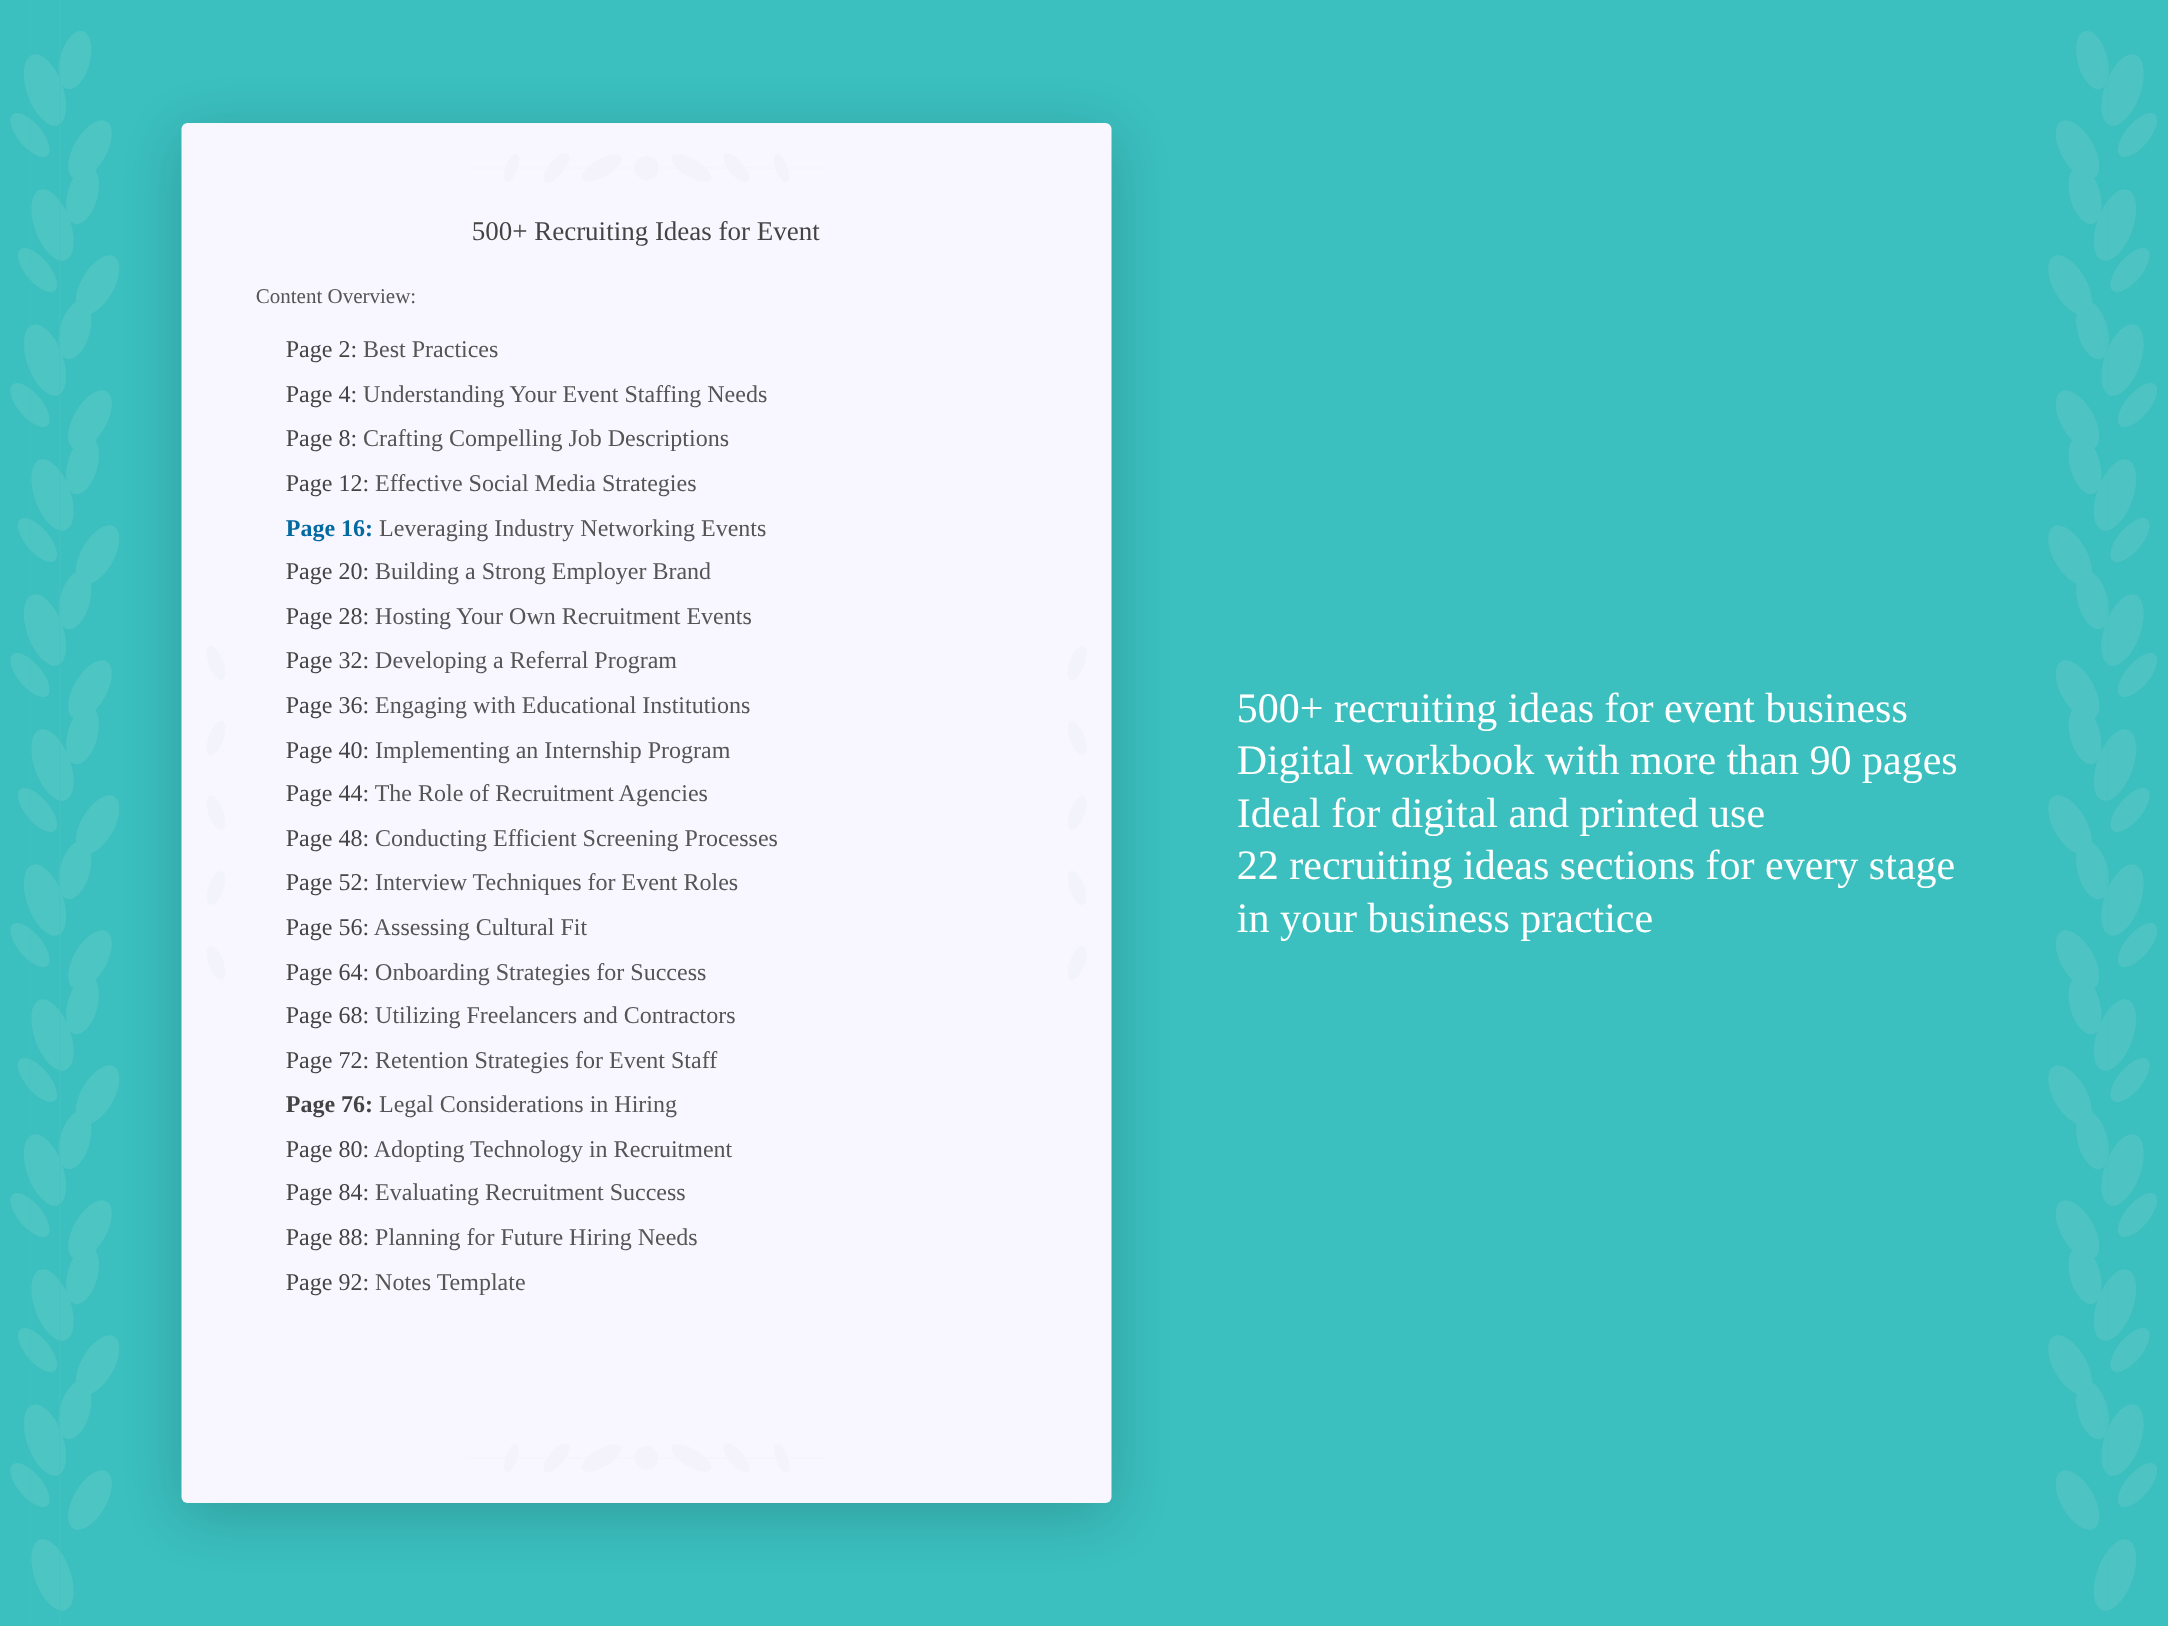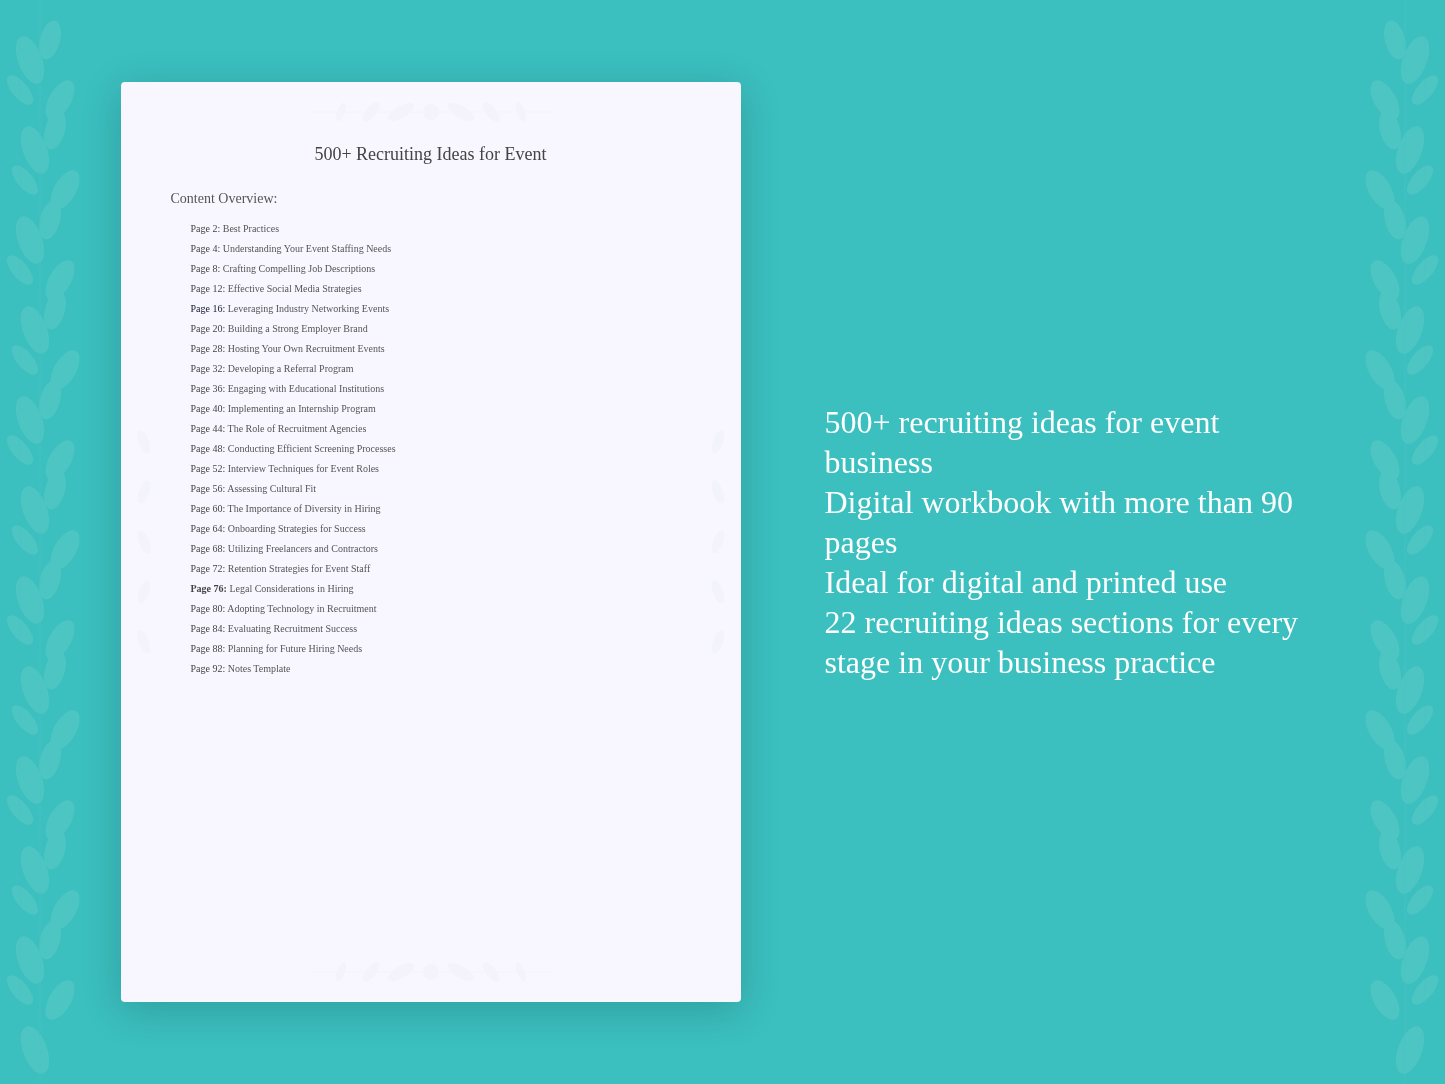--- a/index.html
+++ b/index.html
@@ -109,39 +109,39 @@
 
     .doc-section-title {
       font-size: 14px;
       color: #555;
       margin-bottom: 12px;
       font-family: 'Georgia', serif;
       font-weight: 400;
     }
 
     .toc-item {
-      font-size: 10px;
+      font-size: 16px;
       color: #555;
       line-height: 1.6;
       padding: 2px 0;
       margin-left: 20px;
       font-family: 'Georgia', serif;
     }
 
     
     .right-content {
       flex: 1;
       display: flex;
       flex-direction: column;
       gap: 30px;
       max-width: 500px;
     }
 
     .feature-text {
-      font-size: 32px;
+      font-size: 28px;
       color: #ffffff;
       font-family: 'Georgia', serif;
       line-height: 1.25;
       font-weight: 400;
     }
   </style>
 </head>
 <body>
 
 <div class="bg-decoration">
@@ -305,31 +305,30 @@
 
     <div class="doc-title">500+ Recruiting Ideas for Event</div>
 
     <div class="doc-section-title">Content Overview:</div>
 
     <div id="toc-container">
     <div class="toc-item"><span style="font-weight:500;color:#444;">Page  2:</span>  <span style="color:#555;">Best Practices</span></div>
         <div class="toc-item"><span style="font-weight:500;color:#444;">Page  4:</span>  <span style="color:#555;">Understanding Your Event Staffing Needs</span></div>
         <div class="toc-item"><span style="font-weight:500;color:#444;">Page  8:</span>  <span style="color:#555;">Crafting Compelling Job Descriptions</span></div>
         <div class="toc-item"><span style="font-weight:500;color:#444;">Page 12:</span>  <span style="color:#555;">Effective Social Media Strategies</span></div>
-        <div class="toc-item"><span style="font-weight:400;color:#0f172a;">Page 16:</span>  <span style="color:#555;">Leveraging Industry Networking Events</span></div>
+        <div class="toc-item"><span style="font-weight:700;color:#0369a1;">Page 16:</span>  <span style="color:#555;">Leveraging Industry Networking Events</span></div>
         <div class="toc-item"><span style="font-weight:500;color:#444;">Page 20:</span>  <span style="color:#555;">Building a Strong Employer Brand</span></div>
         <div class="toc-item"><span style="font-weight:500;color:#444;">Page 28:</span>  <span style="color:#555;">Hosting Your Own Recruitment Events</span></div>
         <div class="toc-item"><span style="font-weight:500;color:#444;">Page 32:</span>  <span style="color:#555;">Developing a Referral Program</span></div>
         <div class="toc-item"><span style="font-weight:500;color:#444;">Page 36:</span>  <span style="color:#555;">Engaging with Educational Institutions</span></div>
         <div class="toc-item"><span style="font-weight:500;color:#444;">Page 40:</span>  <span style="color:#555;">Implementing an Internship Program</span></div>
         <div class="toc-item"><span style="font-weight:500;color:#444;">Page 44:</span>  <span style="color:#555;">The Role of Recruitment Agencies</span></div>
         <div class="toc-item"><span style="font-weight:500;color:#444;">Page 48:</span>  <span style="color:#555;">Conducting Efficient Screening Processes</span></div>
         <div class="toc-item"><span style="font-weight:500;color:#444;">Page 52:</span>  <span style="color:#555;">Interview Techniques for Event Roles</span></div>
         <div class="toc-item"><span style="font-weight:500;color:#444;">Page 56:</span>  <span style="color:#555;">Assessing Cultural Fit</span></div>
-        <div class="toc-item"><span style="font-weight:500;color:#444;">Page 60:</span>  <span style="color:#555;">The Importance of Diversity in Hiring</span></div>
         <div class="toc-item"><span style="font-weight:500;color:#444;">Page 64:</span>  <span style="color:#555;">Onboarding Strategies for Success</span></div>
         <div class="toc-item"><span style="font-weight:500;color:#444;">Page 68:</span>  <span style="color:#555;">Utilizing Freelancers and Contractors</span></div>
         <div class="toc-item"><span style="font-weight:500;color:#444;">Page 72:</span>  <span style="color:#555;">Retention Strategies for Event Staff</span></div>
         <div class="toc-item"><span style="font-weight:700;color:#444;">Page 76:</span>  <span style="color:#555;">Legal Considerations in Hiring</span></div>
         <div class="toc-item"><span style="font-weight:500;color:#444;">Page 80:</span>  <span style="color:#555;">Adopting Technology in Recruitment</span></div>
         <div class="toc-item"><span style="font-weight:500;color:#444;">Page 84:</span>  <span style="color:#555;">Evaluating Recruitment Success</span></div>
         <div class="toc-item"><span style="font-weight:500;color:#444;">Page 88:</span>  <span style="color:#555;">Planning for Future Hiring Needs</span></div>
         <div class="toc-item"><span style="font-weight:500;color:#444;">Page 92:</span>  <span style="color:#555;">Notes Template</span></div>
       </div>
   </div>

